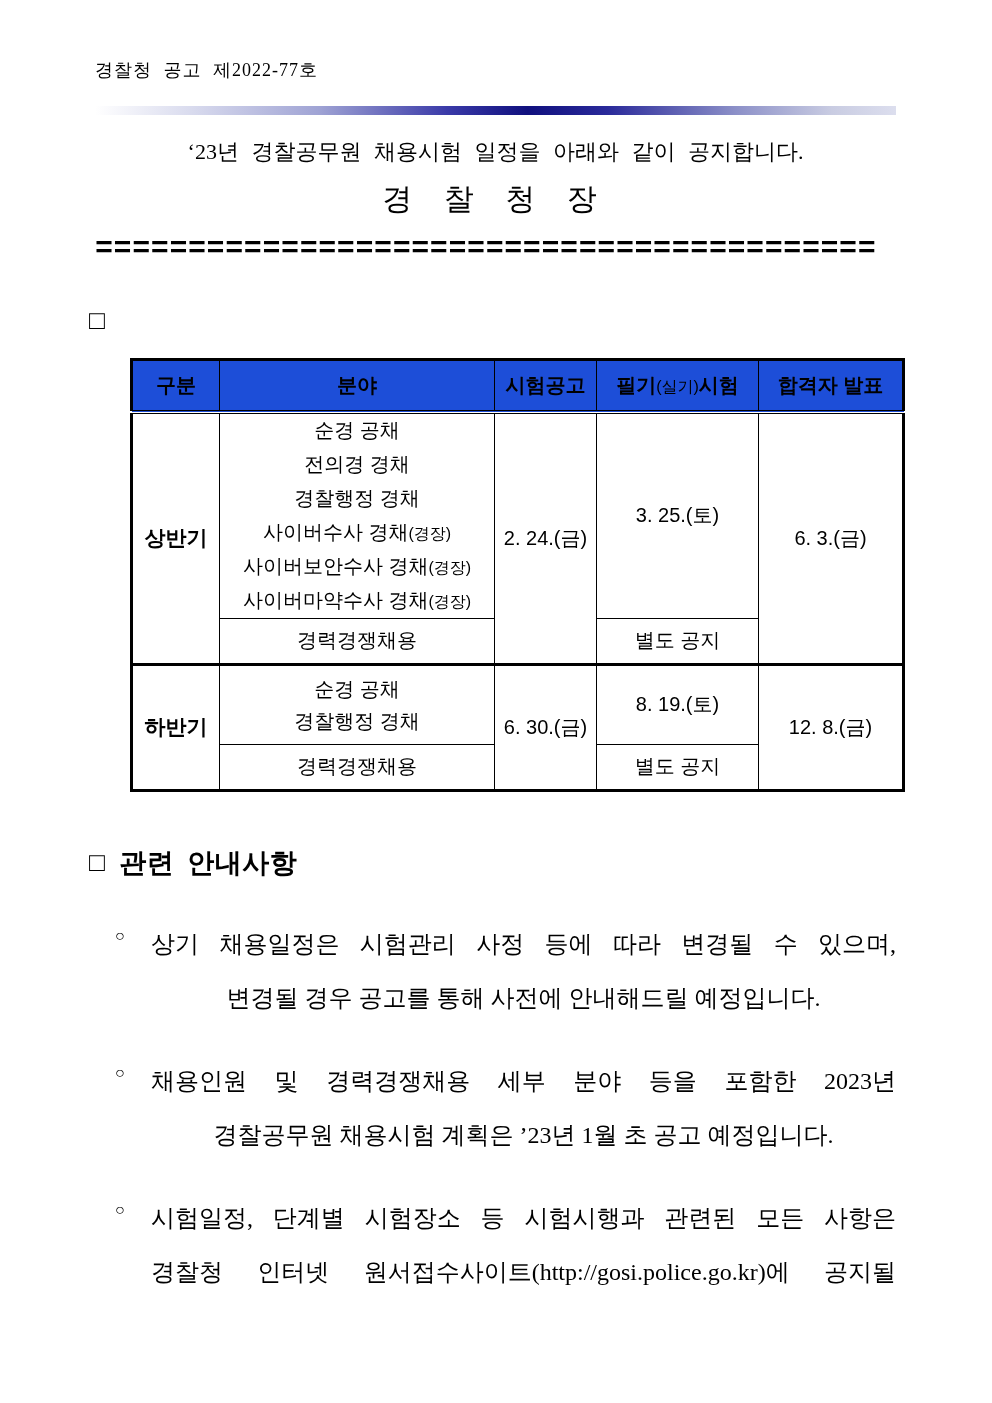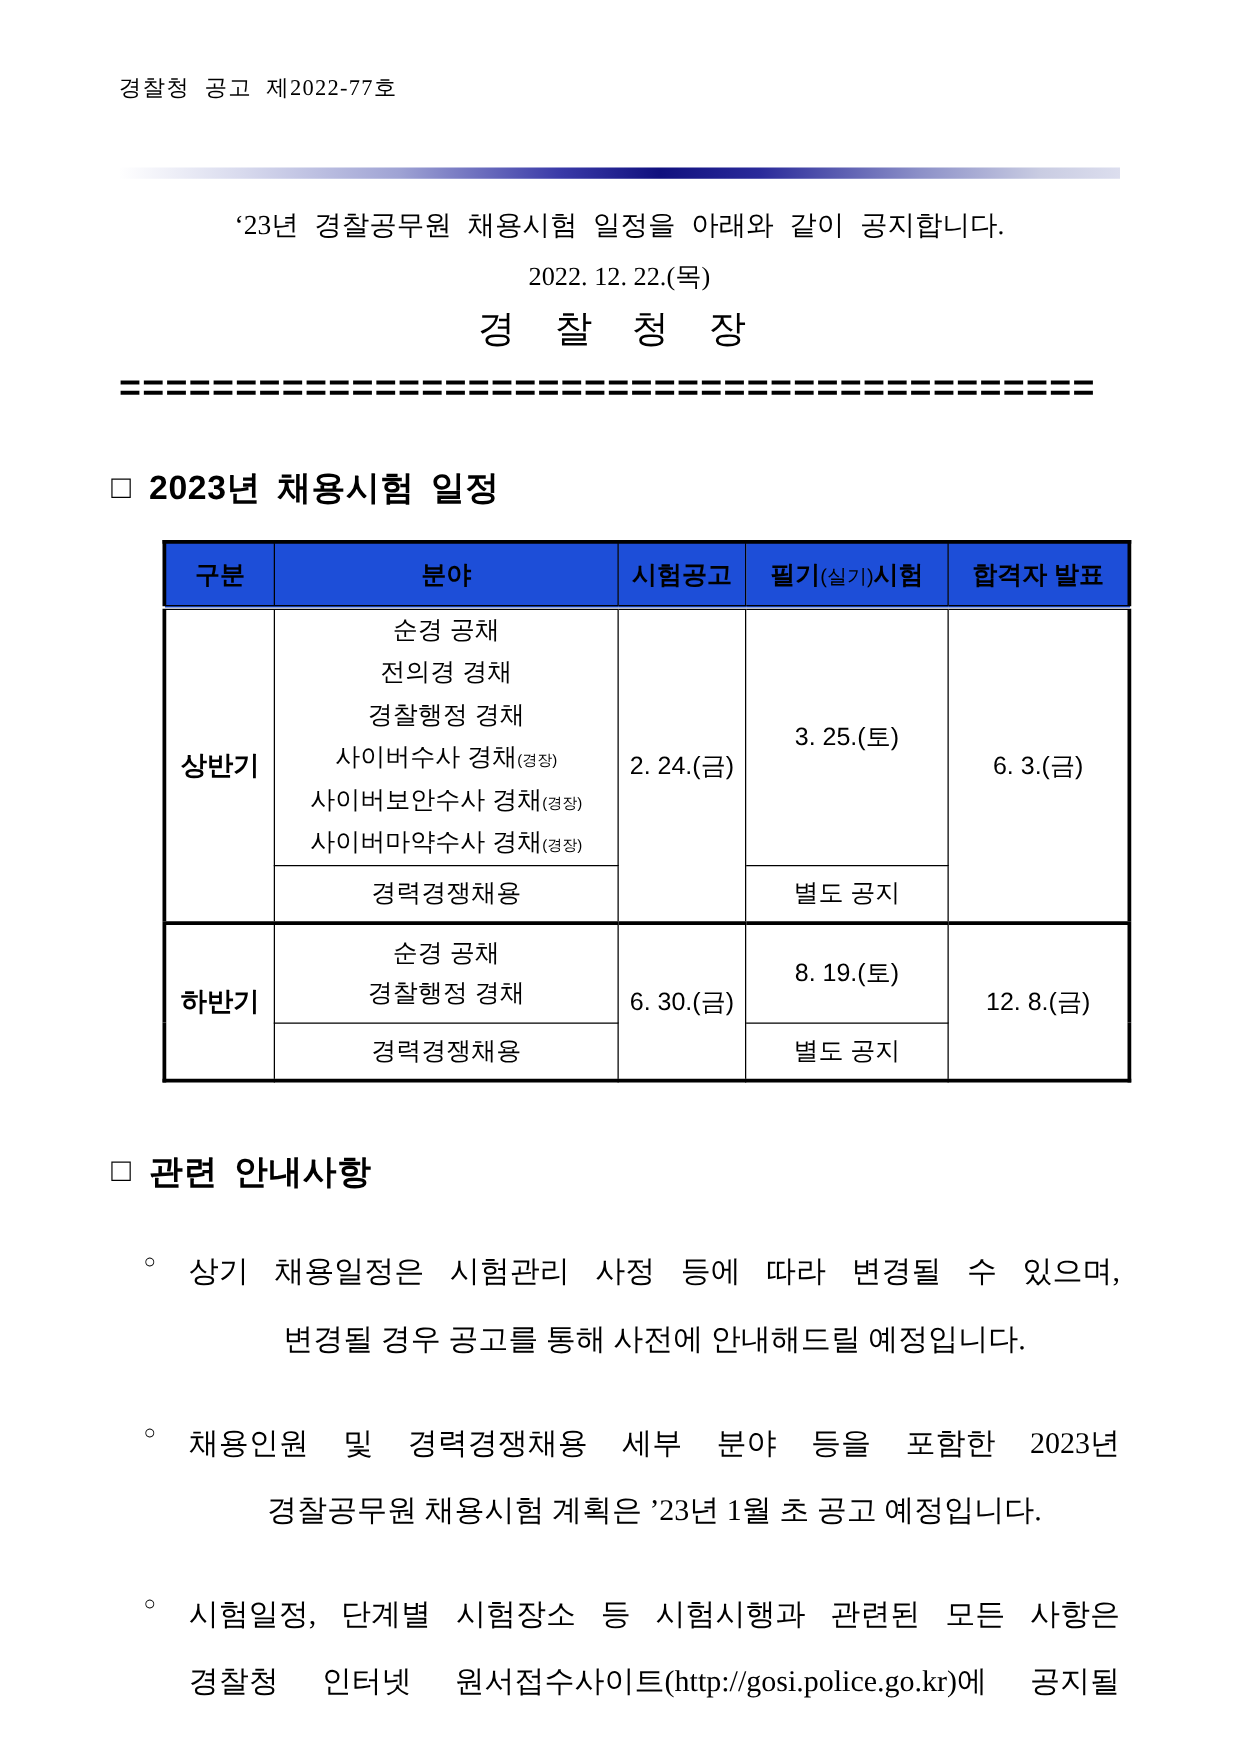--- a/index.html
+++ b/index.html
@@ -12,21 +12,21 @@
     position: relative;
     overflow: hidden;
   }
   .content {
     padding: 58px 96px 0 95px;
   }
   .notice-no {
     font-size: 18px;
     letter-spacing: 1px;
     word-spacing: 6px;
-    margin-bottom: 52px;
+    margin-bottom: 24px;
   }
   .doc-title {
     font-family: "Liberation Sans", sans-serif;
     font-weight: 800;
     font-size: 36px;
     text-align: center;
     letter-spacing: 0.5px;
     word-spacing: 6px;
     margin-bottom: 13px;
   }
@@ -108,21 +108,21 @@
     font-weight: bold;
     height: 52px;
     border-bottom: 4px double #000;
   }
   td.period {
     font-weight: bold;
     font-size: 21px;
   }
   td.fields-cell { padding: 2px 0; }
   .field-line { line-height: 32px; }
-  .small-suffix { font-size: 12px; }
+  .small-suffix { font-size: 16px; }
   th .small-suffix { font-weight: normal; font-size: 16px; }
   tr.career-row td { height: 46px; }
   tr.h2-first td.fields-cell { padding: 7px 0; }
   tr.h2-first td, tr.h2-first th { border-top: 3px solid #000; }
   td.date-cell { font-size: 20px; }
 
   
   .bullets { padding-left: 20px; margin-top: 36px; }
   .bullet {
     display: flex;
@@ -153,29 +153,27 @@
 
 <div class="content">
 
   <div class="notice-no">경찰청 공고 제2022-77호</div>
 
 
   <div class="title-rule"></div>
 
   <div class="intro">‘23년 경찰공무원 채용시험 일정을 아래와 같이 공지합니다.</div>
 
-  <div class="announce-date">2022. 12. 22.(목)</div>
 
   <div class="signer">경 찰 청 장</div>
 
   <div class="equals">==========================================</div>
 
   <div class="sec-heading sched-heading">
     <span class="sq">□</span>
-    <span>2023년 채용시험 일정</span>
   </div>
 
   <table class="sched">
     <colgroup>
       <col style="width:88px">
       <col style="width:275px">
       <col style="width:102px">
       <col style="width:162px">
       <col style="width:145px">
     </colgroup>

